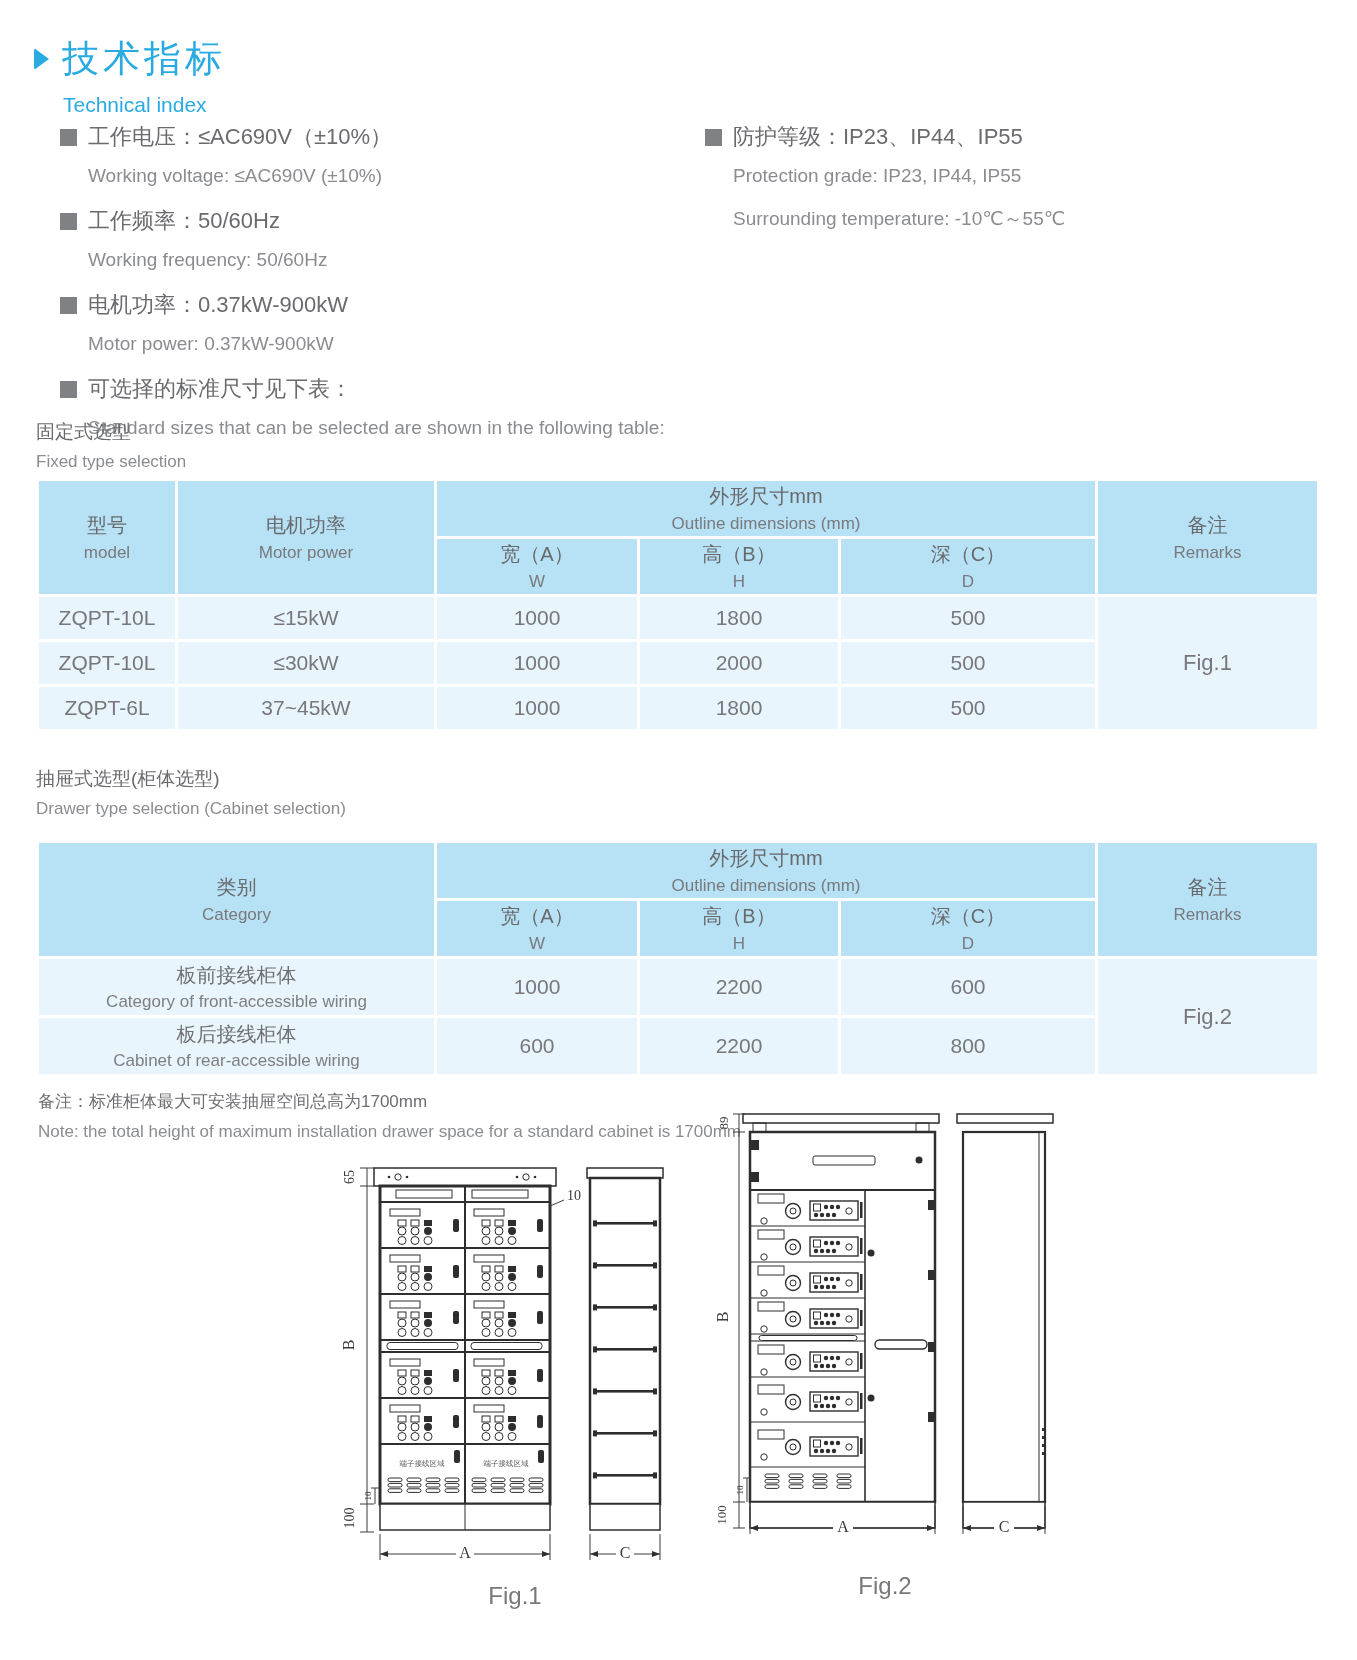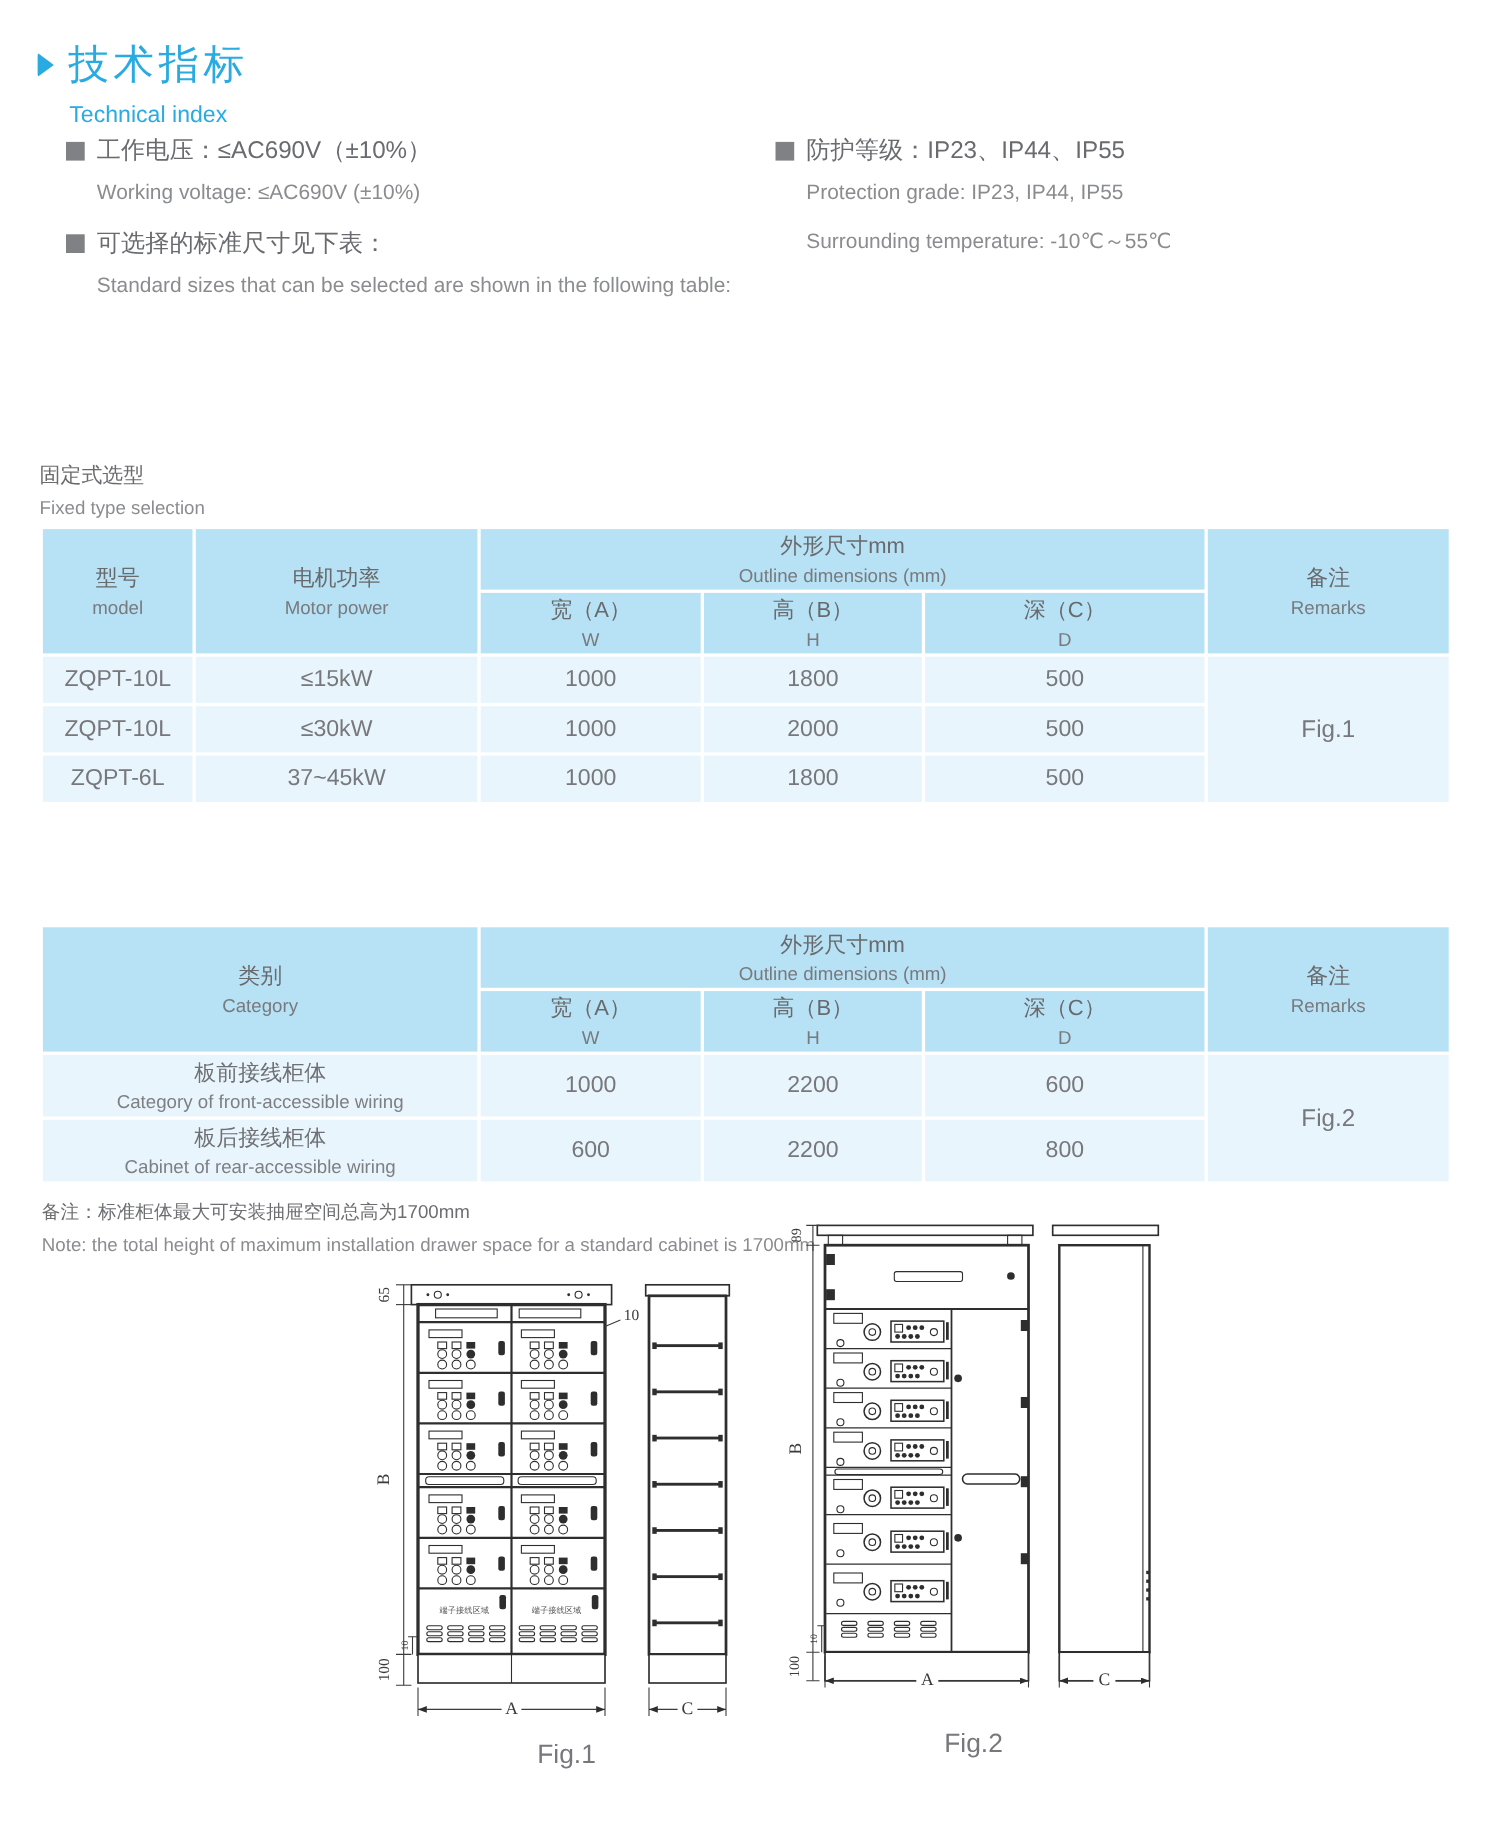--- a/index.html
+++ b/index.html
@@ -79,20 +79,34 @@
       <div class="spec-item">
         <div class="spec-zh">
             <span class="bullet"></span>
             <span>工作电压：≤AC690V（±10%）</span>
           </div>
         <div class="spec-en">Working voltage: ≤AC690V (±10%)</div>
       </div>
       <div class="spec-item">
         <div class="spec-zh">
             <span class="bullet"></span>
+            <span>工作频率：50/60Hz</span>
+          </div>
+        <div class="spec-en">Working frequency: 50/60Hz</div>
+      </div>
+      <div class="spec-item">
+        <div class="spec-zh">
+            <span class="bullet"></span>
+            <span>电机功率：0.37kW-900kW</span>
+          </div>
+        <div class="spec-en">Motor power: 0.37kW-900kW</div>
+      </div>
+      <div class="spec-item">
+        <div class="spec-zh">
+            <span class="bullet"></span>
             <span>可选择的标准尺寸见下表：</span>
           </div>
         <div class="spec-en">Standard sizes that can be selected are shown in the following table:</div>
       </div>
     </div>
     <div class="spec-col-right">
       <div class="spec-item">
         <div class="spec-zh">
             <span class="bullet"></span>
             <span>防护等级：IP23、IP44、IP55</span>
@@ -170,20 +184,24 @@
     <tr class="br">
       <td>ZQPT-6L</td>
       <td>37~45kW</td>
       <td>1000</td>
       <td>1800</td>
       <td>500</td>
     </tr>
     </tbody>
   </table>
 
+  <div class="section" id="section-drawer">
+    <div class="section-zh">抽屉式选型(柜体选型)</div>
+    <div class="section-en">Drawer type selection (Cabinet selection)</div>
+  </div>
 
   <table class="spec-table" id="table-drawer">
     <colgroup>
         <col style="width:395px">
         <col style="width:200px">
         <col style="width:198px">
         <col style="width:254px">
         <col style="width:219px">
       </colgroup>
     <tbody>

